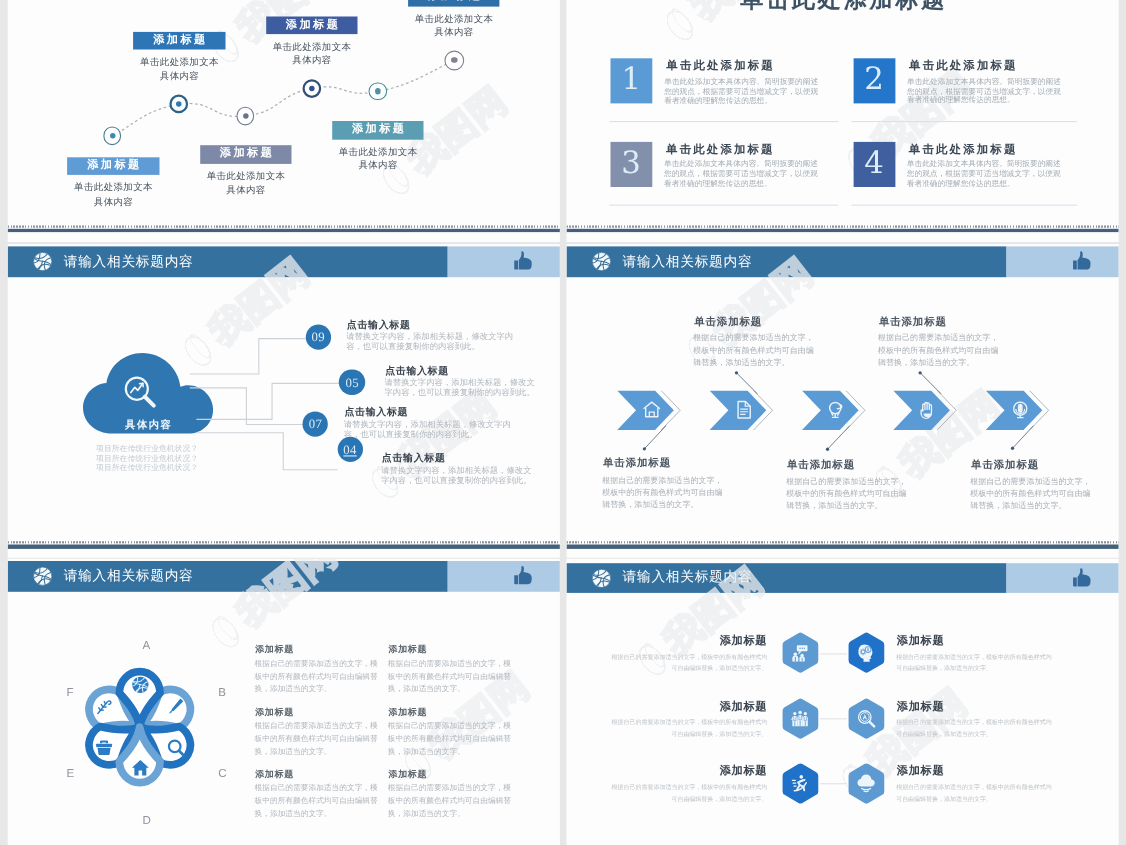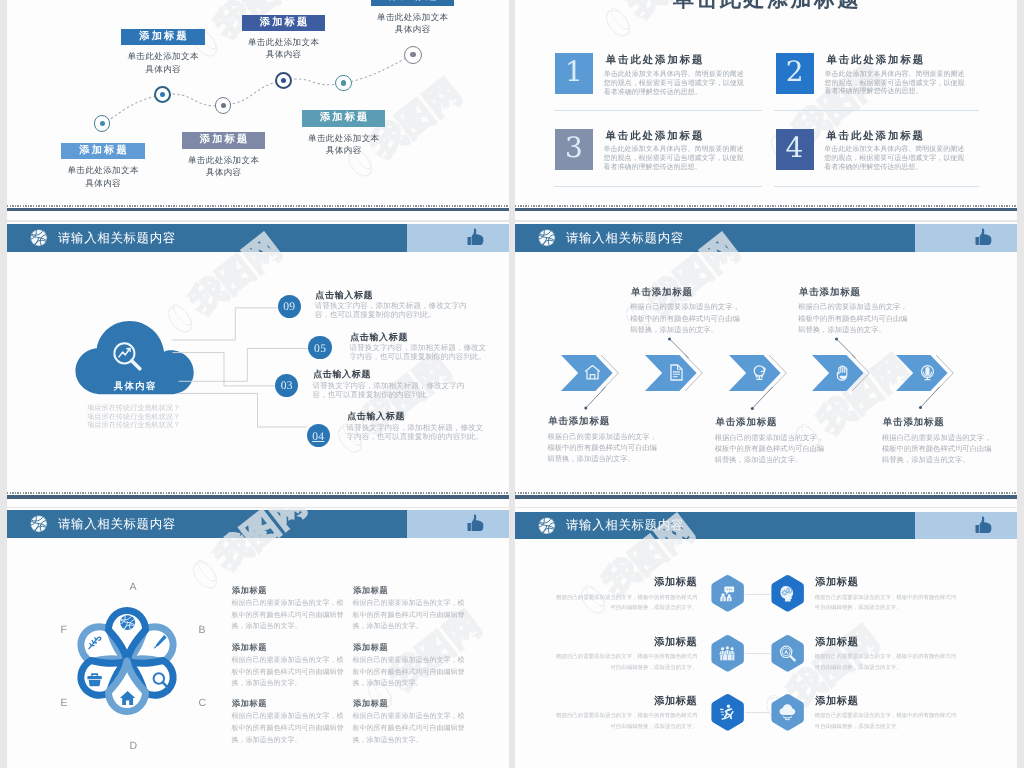--- a/index.html
+++ b/index.html
@@ -257,25 +257,25 @@
       <span>09</span>
     </div>
 <div class="h" style="left:308.2px;top:66.9px;">点击输入标题</div>
 <div class="b" style="left:308.2px;top:79.0px;width:162px;">请替换文字内容，添加相关标题，修改文字内容，也可以直接复制你的内容到此。</div>
 <div class="ring" style="left:301.9px;top:114.3px;width:23.2px;height:23.2px;">
       <span>05</span>
     </div>
 <div class="h" style="left:343.0px;top:108.8px;">点击输入标题</div>
 <div class="b" style="left:343.0px;top:121.0px;width:141px;">请替换文字内容，添加相关标题，修改文字内容，也可以直接复制你的内容到此。</div>
 <div class="ring" style="left:268.6px;top:151.7px;width:23.2px;height:23.2px;">
-      <span>03</span>
+      <span>07</span>
     </div>
 <div class="h" style="left:306.0px;top:146.3px;">点击输入标题</div>
 <div class="b" style="left:306.0px;top:158.5px;width:164px;">请替换文字内容，添加相关标题，修改文字内容，也可以直接复制你的内容到此。</div>
-<div class="ring" style="left:300.0px;top:202px;width:23.2px;height:23.2px;text-decoration:underline;">
+<div class="ring" style="left:300.0px;top:175px;width:23.2px;height:23.2px;text-decoration:underline;">
       <span>04</span>
     </div>
 <div class="h" style="left:340.0px;top:188.2px;">点击输入标题</div>
 <div class="b" style="left:340.0px;top:200.5px;width:141px;">请替换文字内容，添加相关标题，修改文字内容，也可以直接复制你的内容到此。</div>
 <div class="foot-dots" style="top:269.9px;"></div>
 <div class="foot-bar" style="top:273.4px;"></div>
 </div>
 <div class="slide s4" style="left:514.5px;top:222px;width:502.5px;height:285.4px;">
 <div class="hdr" style="left:0;top:2.1px;width:502.5px;height:27.5px;">
   <div class="hdr-main" style="width:400.5px;"></div>

